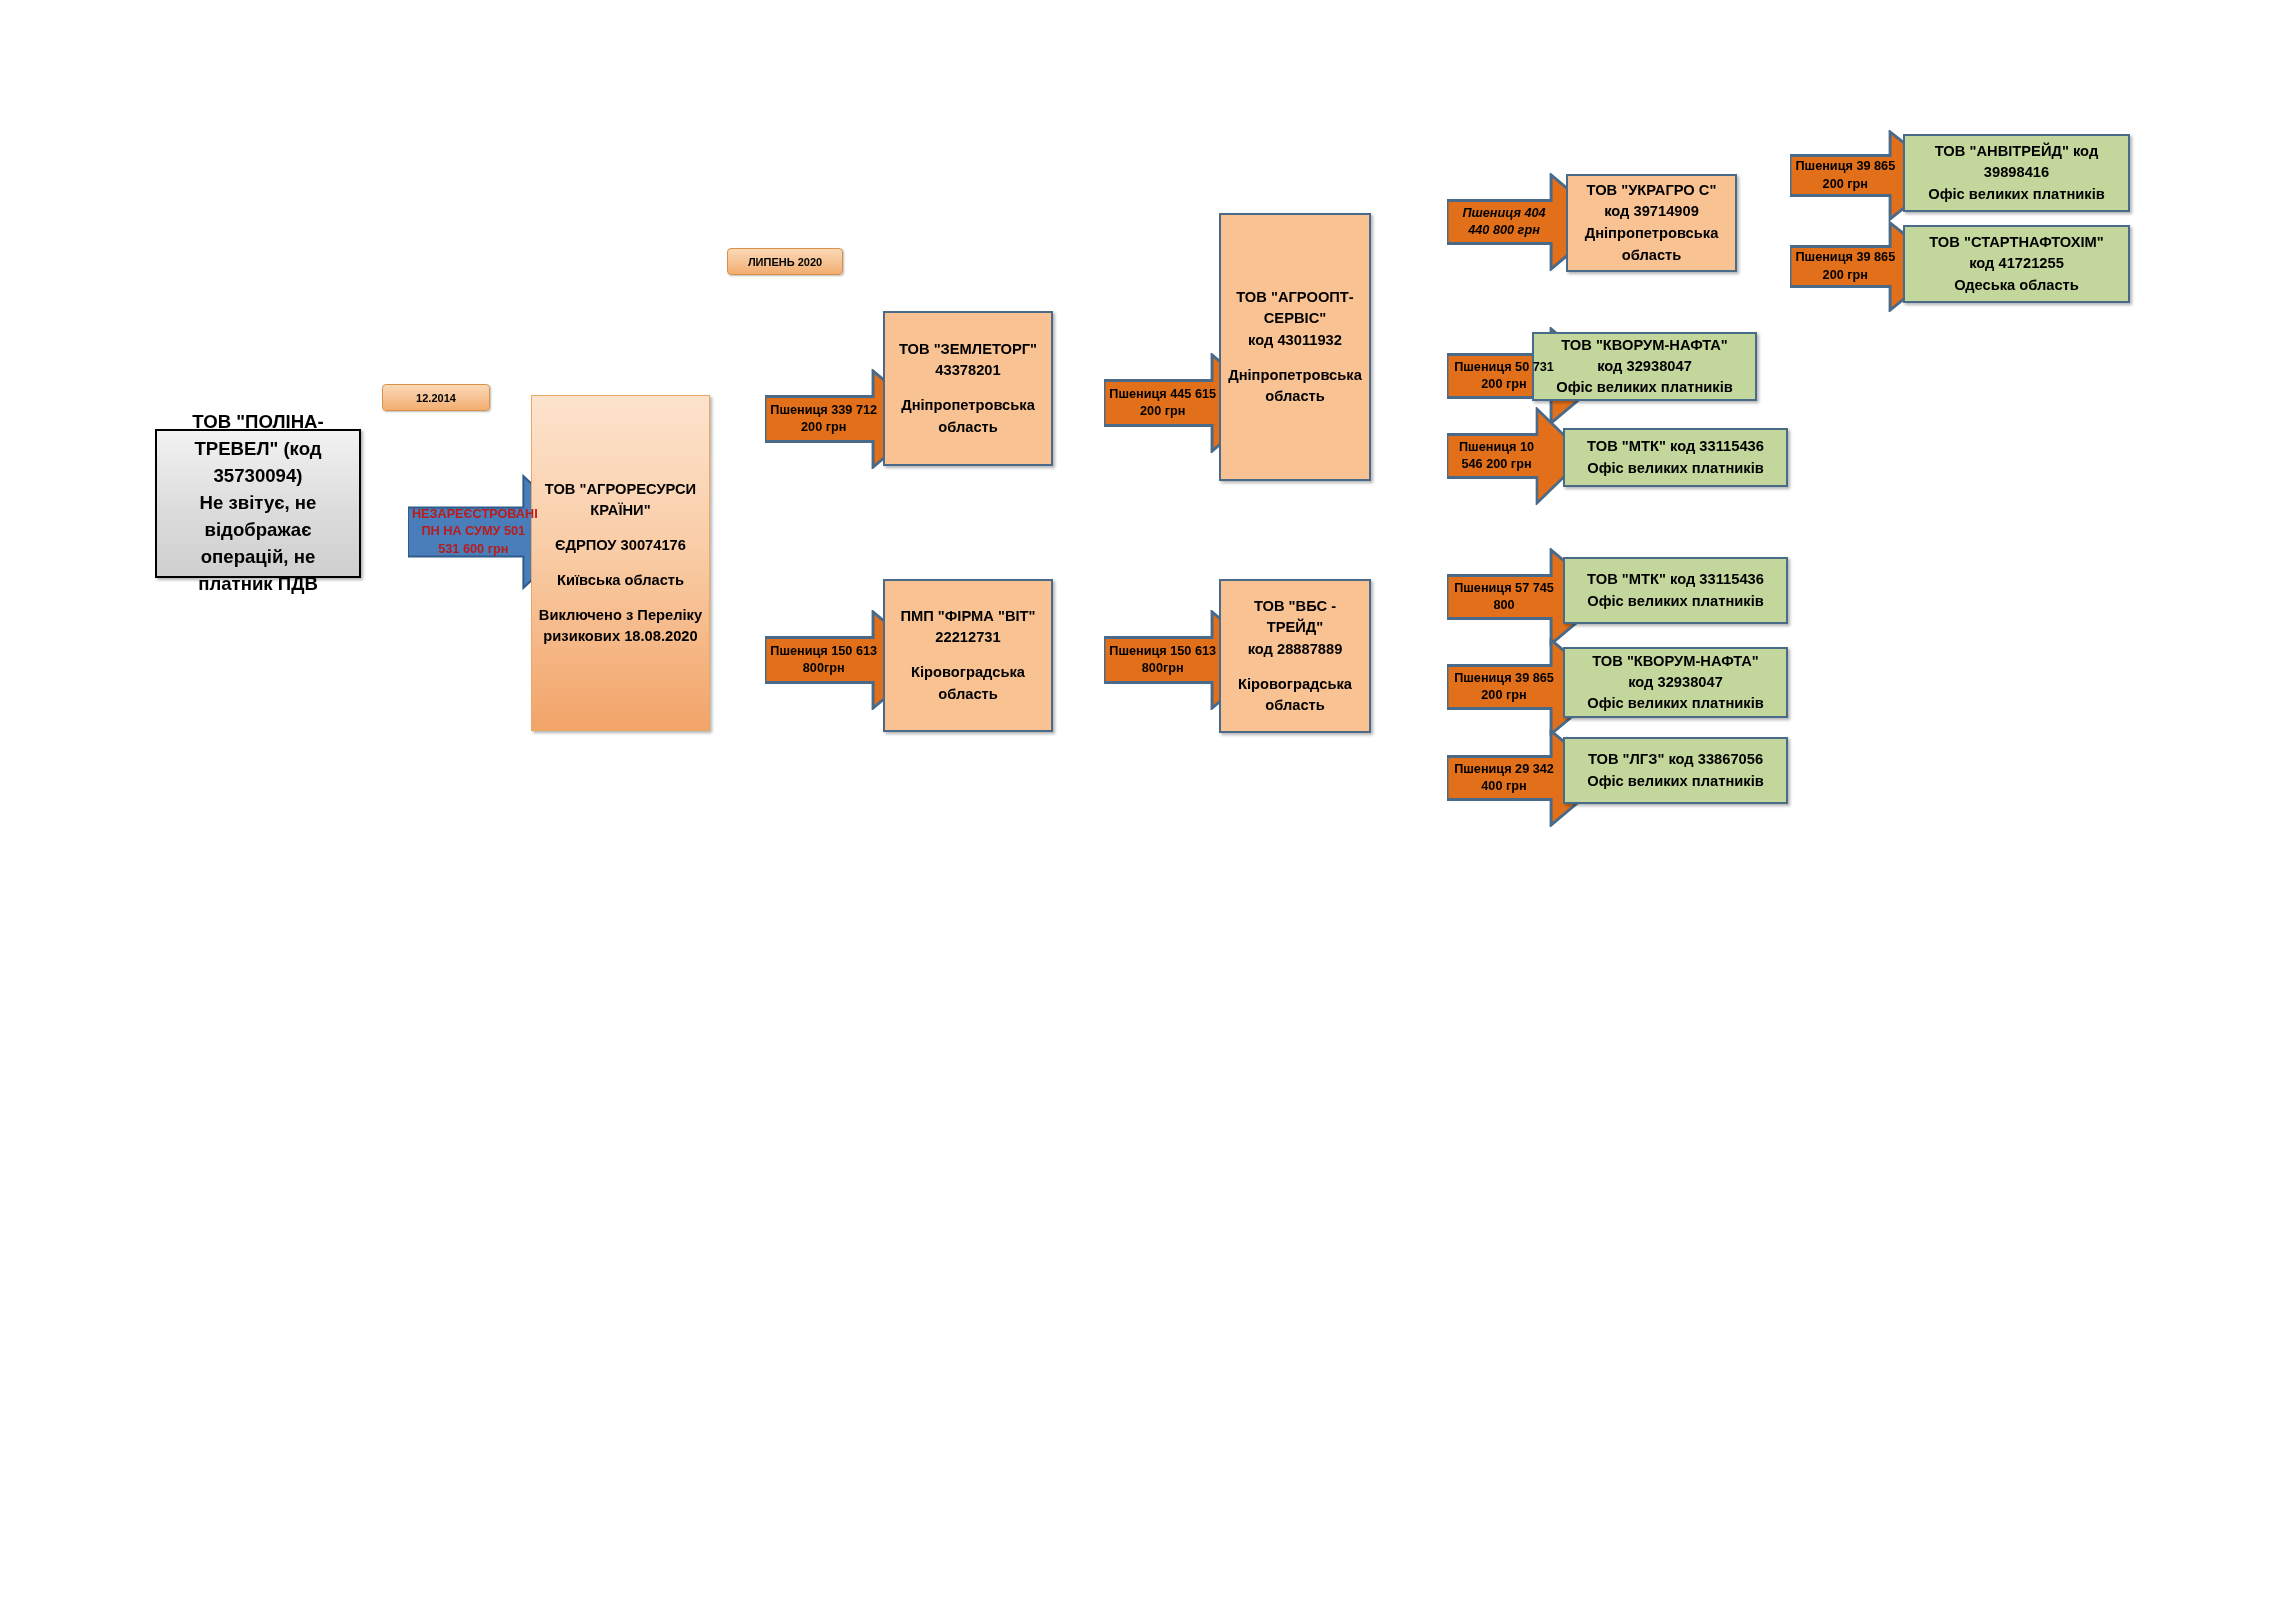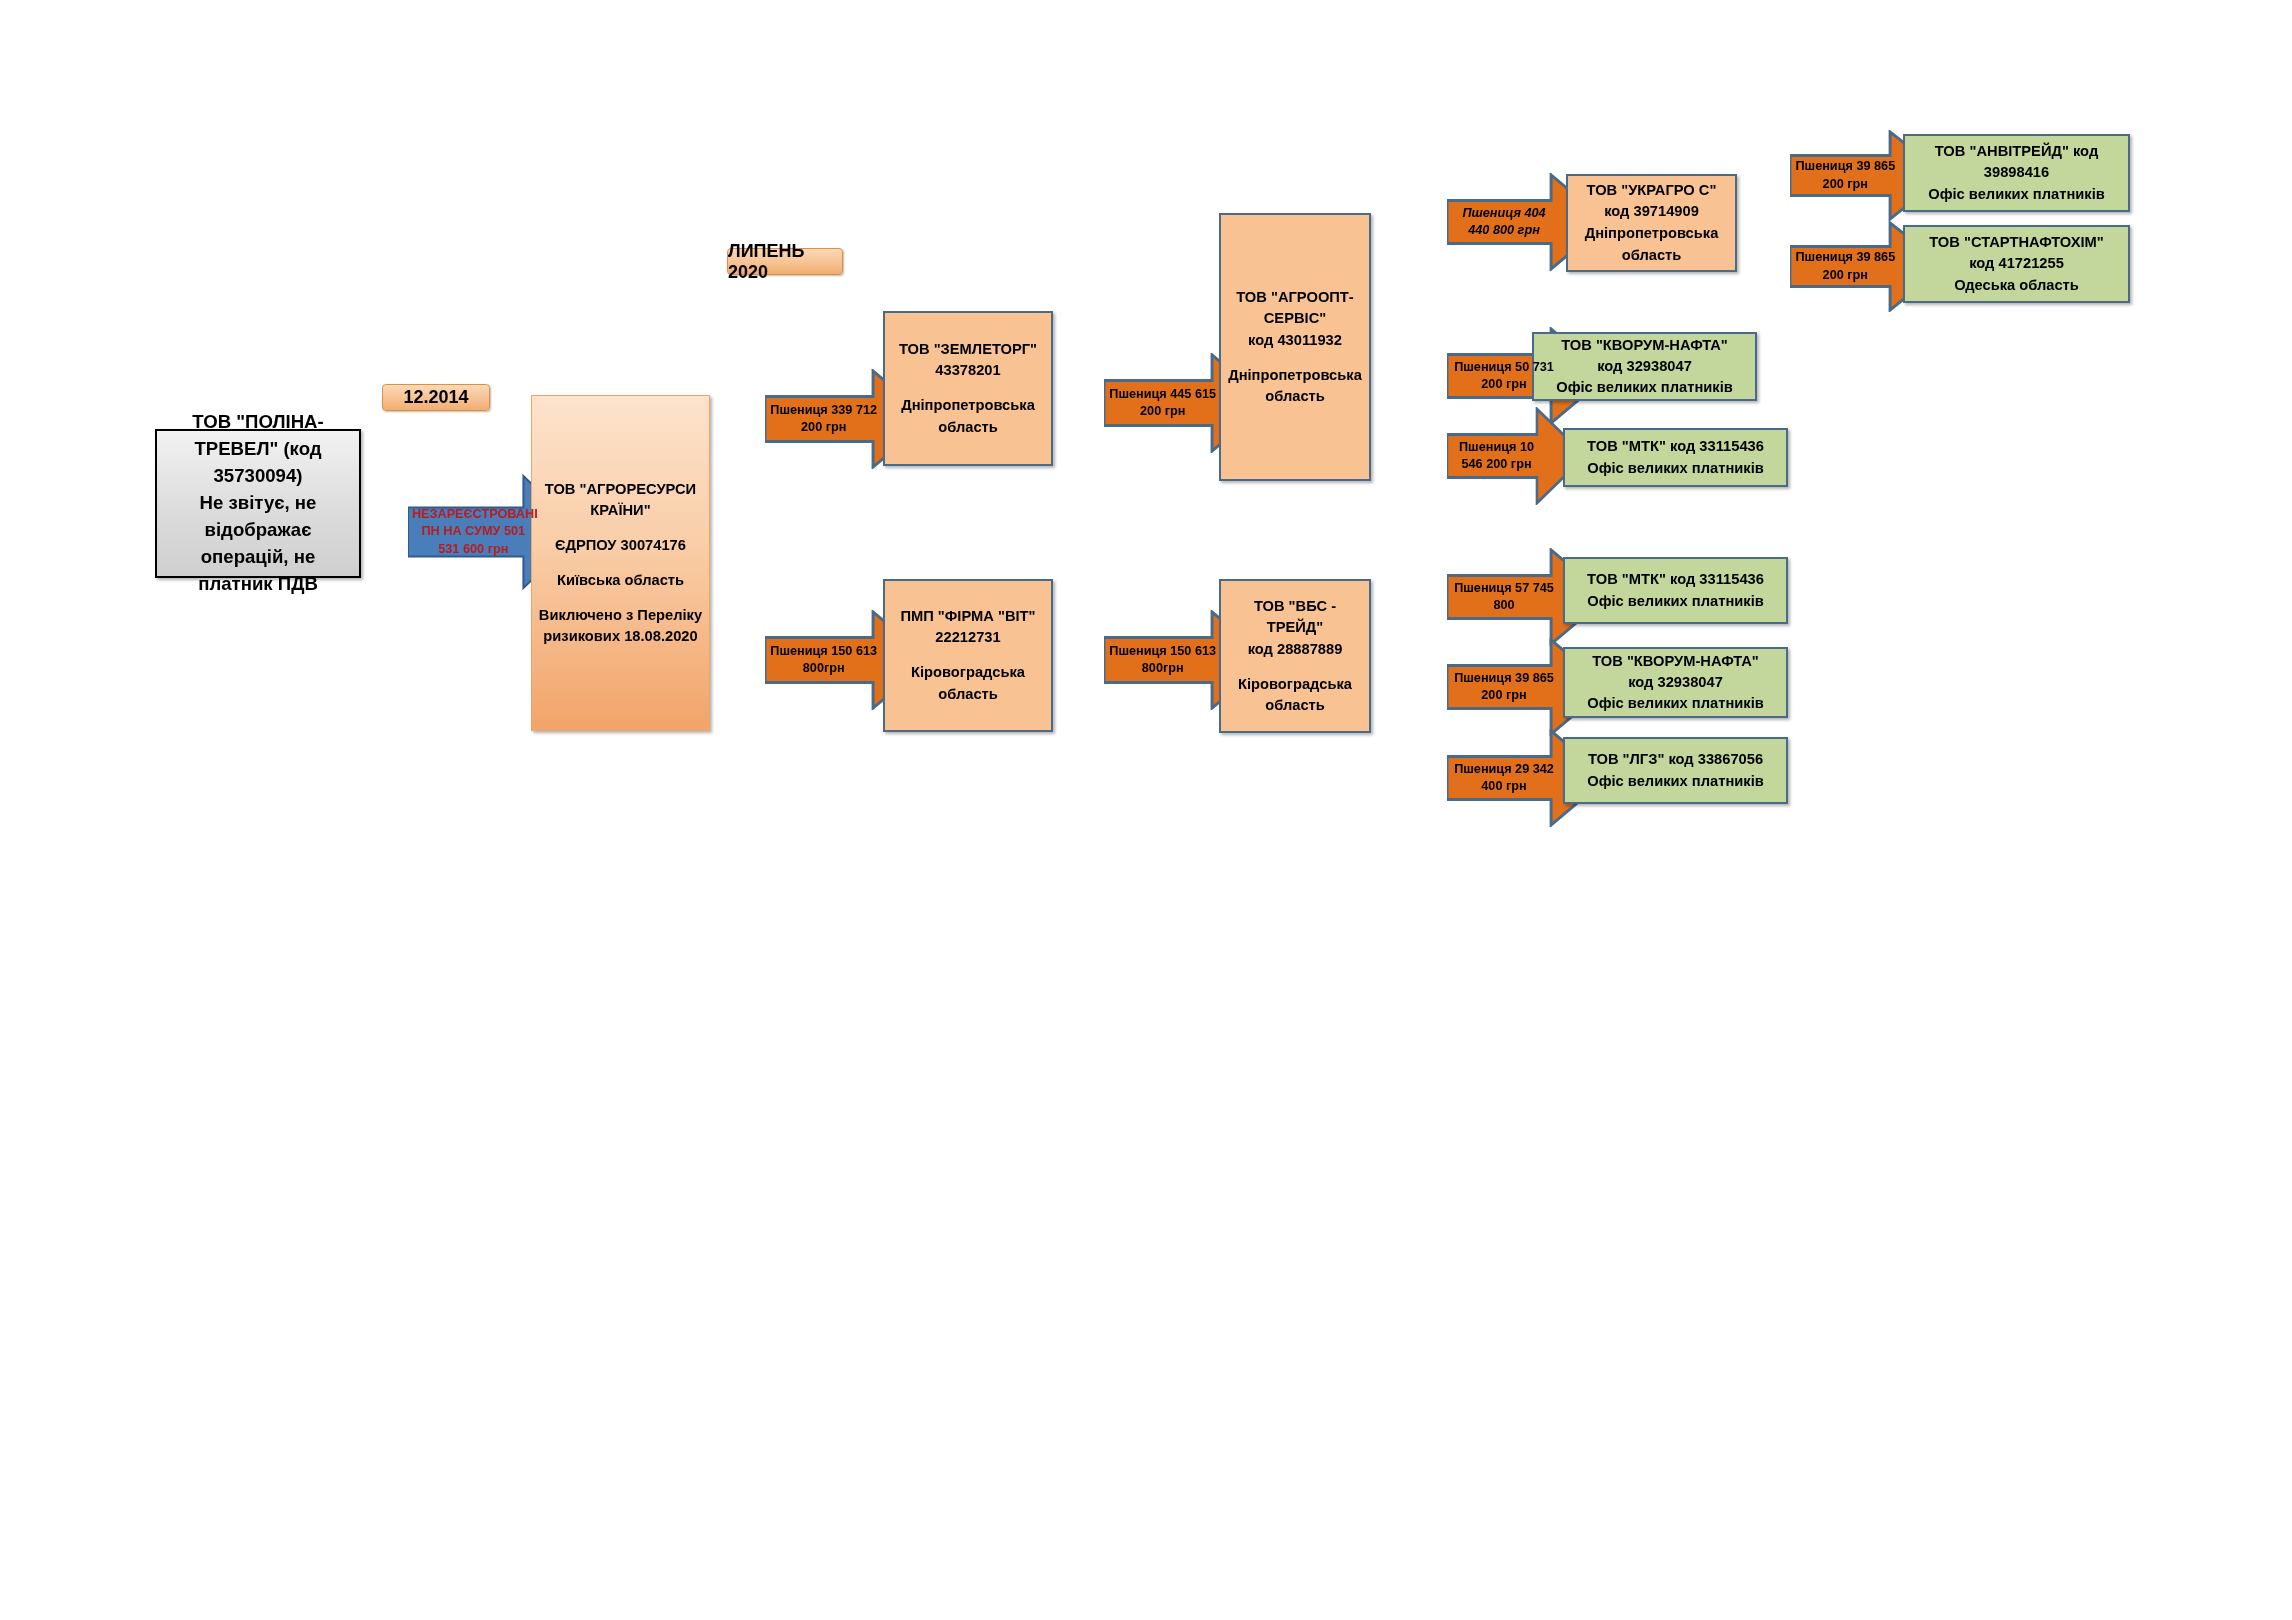--- a/index.html
+++ b/index.html
@@ -51,21 +51,21 @@
     border: 2px solid #4a6a8a;
     font-size: 14.7px;
   }
 
   
   .pill {
     position: absolute;
     background: linear-gradient(180deg,#fbd9b6 0%,#f7c496 50%,#f2ad6f 100%);
     border: 1px solid #d79149;
     border-radius: 3.9px;
-    font-size: 18px;
+    font-size: 11px;
     font-weight: bold;
     color: #000;
     display:flex; align-items:center; justify-content:center;
     box-shadow: 1px 1px 2px rgba(0,0,0,0.28);
   }
 
   
   .arrow {
     position: absolute;
     display: flex;

